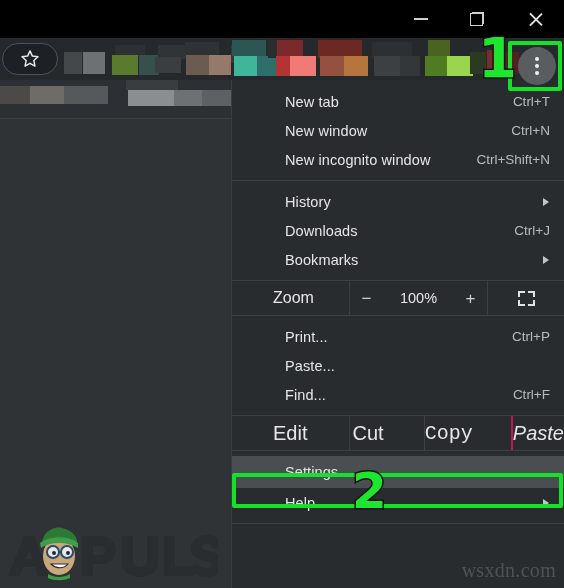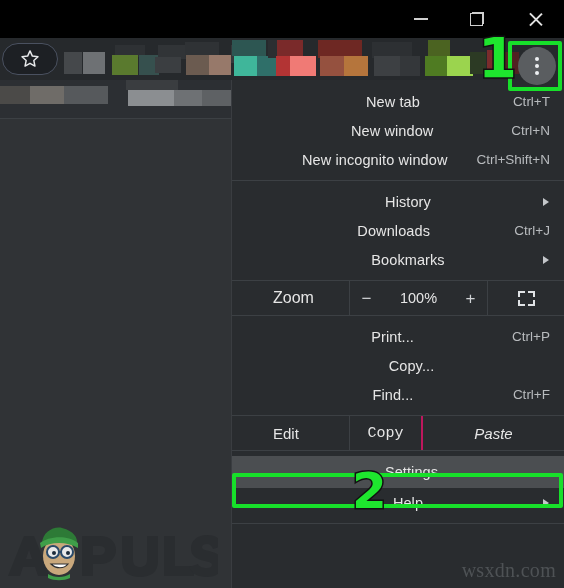--- a/index.html
+++ b/index.html
@@ -71,21 +71,21 @@
   .menu {
     position: absolute; left: 231px; top: 80px; width: 333px; height: 508px;
     background: #292c2f;
     border-left: 1px solid #3a3d41;
     color: #e6e6e6;
     font-size: 14.5px;
     z-index: 20;
   }
   .mi {
     position: relative; height: 29px; display: flex; align-items: center;
-    padding-left: 41px; padding-right: 14px; cursor: default; text-align: center;
+    padding-left: 53px; padding-right: 14px; cursor: default;
   }
   .mi .lbl { flex: 1; white-space: nowrap; letter-spacing: .1px; }
   .mi .acc { color: #b8bbbe; font-size: 13.5px; white-space: nowrap; }
   .mi .arrow {
     width: 0; height: 0; border-left: 6px solid #c4c7ca;
     border-top: 4.5px solid transparent; border-bottom: 4.5px solid transparent;
     margin-right: 1px;
   }
   .sep { height: 1px; background: #3c4044; margin: 6px 0 6px 0; }
   .pad-top { height: 7px; }
@@ -117,21 +117,22 @@
   }
   .fs-icon i:nth-child(1) { left: 0; top: 0; border-right: none; border-bottom: none; }
   .fs-icon i:nth-child(2) { right: 0; top: 0; border-left: none; border-bottom: none; }
   .fs-icon i:nth-child(3) { left: 0; bottom: 0; border-right: none; border-top: none; }
   .fs-icon i:nth-child(4) { right: 0; bottom: 0; border-left: none; border-top: none; }
 
   
   .editrow {
     position: relative; height: 36px; display: flex; align-items: stretch;
     border-top: 1px solid #3c4044; border-bottom: 1px solid #3c4044;
-    font-size: 15px;
+    font-size: 20px;
+    gap: 38px;
   }
   .editrow .ecell {
     display: flex; align-items: center; justify-content: center;
   }
   .editrow .e-edit {
     width: 117px; justify-content: flex-start; padding-left: 41px;
   }
   .editrow .e-cut { width: 72px; border-left: 1px solid #3c4044; }
   .editrow .e-copy { width: 72px; border-left: 1px solid #3c4044; font-family: Liberation Mono, monospace; }
   .editrow .e-paste { flex: 1; border-left: 2px solid #be185d; font-style: italic; }
@@ -298,31 +299,32 @@
       </div>
     </div>
 
     <div style="height:6px"></div>
 
     <div class="mi">
       <span class="lbl">Print...</span>
       <span class="acc">Ctrl+P</span>
     </div>
     <div class="mi">
-      <span class="lbl">Copy...</span>
+      <span class="lbl">Paste...</span>
     </div>
     <div class="mi">
       <span class="lbl">Find...</span>
       <span class="acc">Ctrl+F</span>
     </div>
 
     <div style="height:6px"></div>
 
     <div class="editrow">
       <div class="ecell e-edit">Edit</div>
+      <div class="ecell e-cut">Cut</div>
       <div class="ecell e-copy">Copy</div>
       <div class="ecell e-paste">Paste</div>
     </div>
 
     <div style="height:5px"></div>
 
     <div class="mi hl">
       <span class="lbl">Settings</span>
     </div>
 

